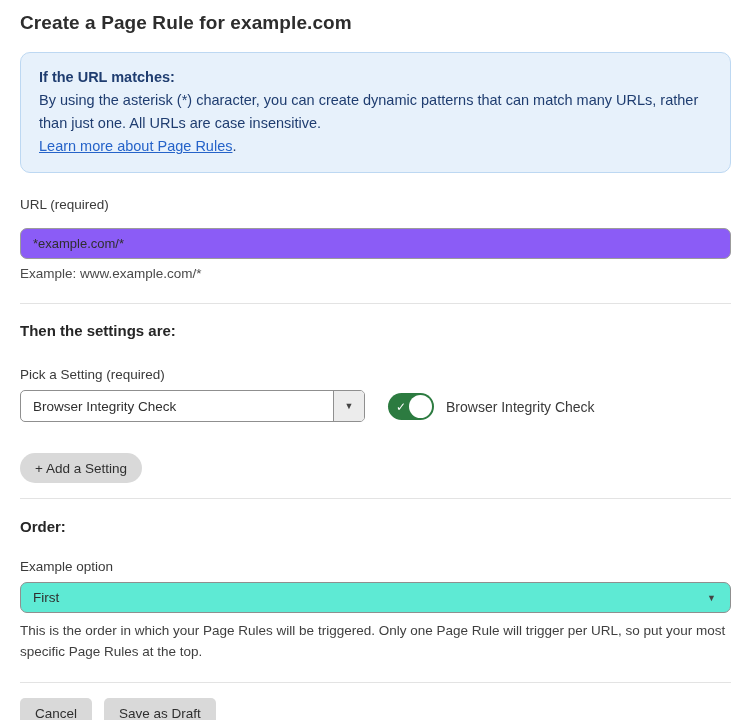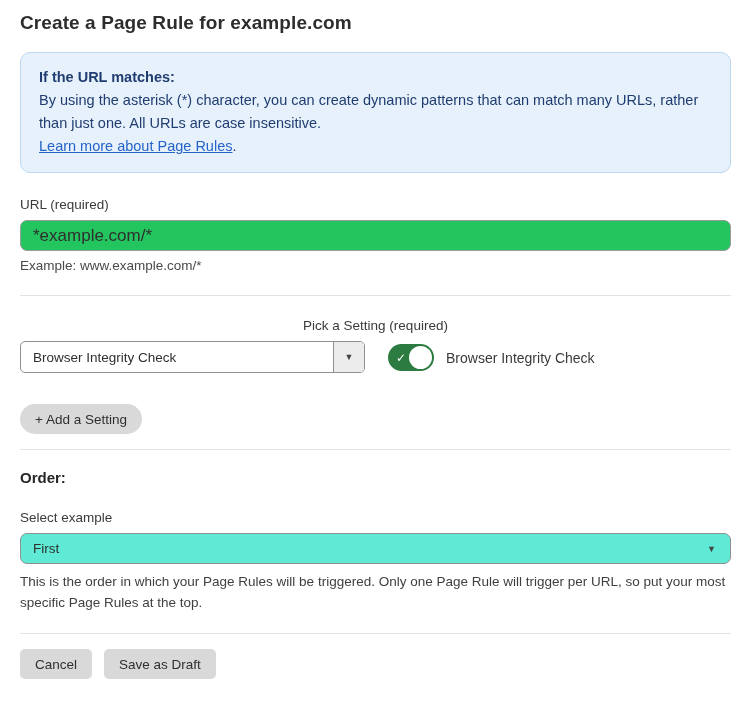--- a/index.html
+++ b/index.html
@@ -38,25 +38,26 @@
   }
 
   .field-label { font-size: 13.5px; color: #3a3a3a; margin-bottom: 8px; }
 
   .text-input {
     width: 100%;
     height: 31px;
     border: 1px solid #9b9b9b;
     border-radius: 7px;
     font-family: "Liberation Sans", "DejaVu Sans", sans-serif;
-    font-size: 17px;
+    font-size: 13px;
     color: #2f2f2f;
     padding: 0 12px;
-    background: #22c55e;
+    background: #8b5cf6;
     outline: none;
+    margin-top: 8px;
   }
   .helper-text { font-size: 13.5px; color: #4a4a4a; margin-top: 7px; }
 
   .divider { border: none; border-top: 1px solid #e3e3e3; margin: 0; }
 
   .section-heading { font-size: 15px; font-weight: bold; color: #262626; }
 
   
   .setting-row { display: flex; align-items: flex-start; }
   .combo {
@@ -179,22 +180,23 @@
       <a class="info-link">Learn more about Page Rules</a><span>.</span>
     </div>
   </div>
 
   <div class="field-label mt-url-label">URL (required)</div>
   <input class="text-input" type="text" value="*example.com/*" style="">
   <div class="helper-text">Example: www.example.com/*</div>
 
   <hr class="divider" style="margin-top: 22px;">
 
-
-  <div class="field-label" style="margin-top: 22px; text-align: center;">Pick a Setting (required)</div>
+  <div class="section-heading" style="margin-top: 18px;">Then the settings are:</div>
+
+  <div class="field-label" style="margin-top: 28px;">Pick a Setting (required)</div>
 
   <div class="setting-row">
     <div class="combo">
       <div class="combo-value">Browser Integrity Check</div>
       <div class="combo-arrow-btn">
         <span>▼</span>
       </div>
     </div>
     <div class="toggle-wrap">
       <div class="toggle">
@@ -204,21 +206,21 @@
       <div class="toggle-label">Browser Integrity Check</div>
     </div>
   </div>
 
   <button class="btn btn-gray" style="margin-top: 31px; border-radius: 15px;">+ Add a Setting</button>
 
   <hr class="divider" style="margin-top: 15px;">
 
   <div class="section-heading" style="margin-top: 19px;">Order:</div>
 
-  <div class="field-label" style="margin-top: 24px;">Select example</div>
+  <div class="field-label" style="margin-top: 24px;">Example option</div>
 
   <div class="select-full">
     <span>First</span>
     <span class="arrow">▼</span>
   </div>
 
   <div class="order-help">This is the order in which your Page Rules will be triggered. Only one Page Rule will trigger per URL, so put your most specific Page Rules at the top.</div>
 
   <hr class="divider" style="margin-top: 20px;">
 

